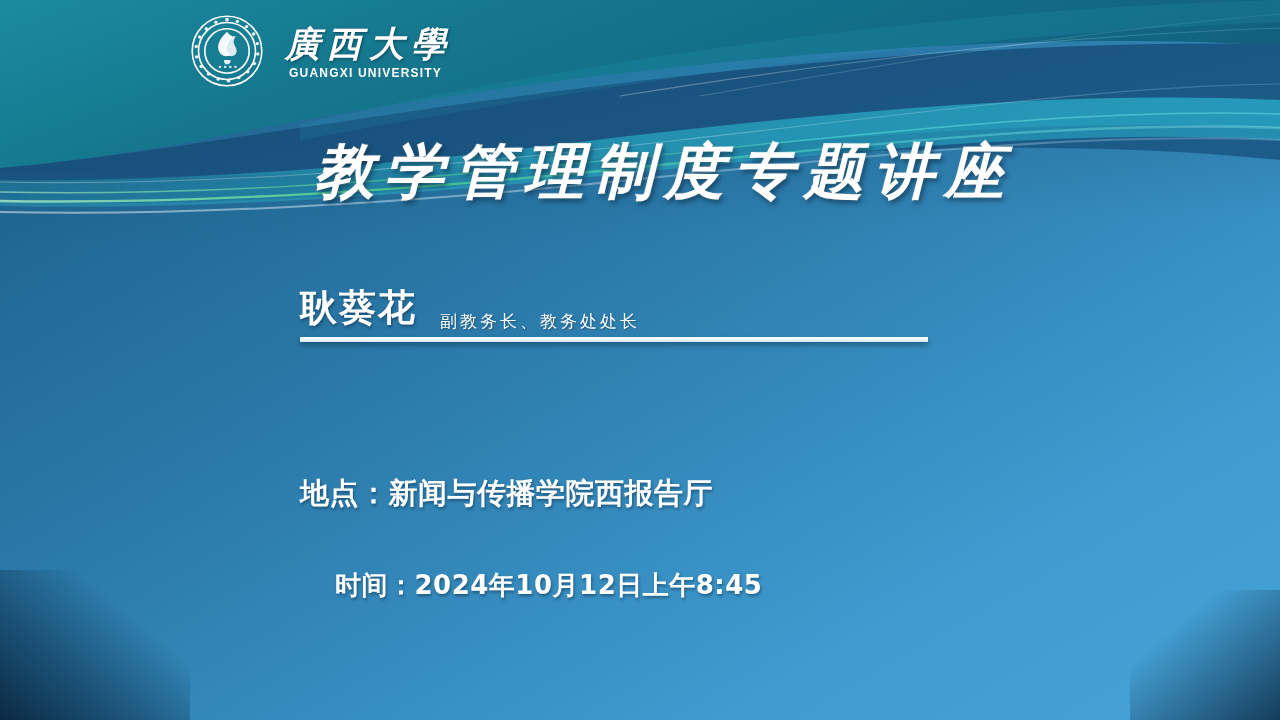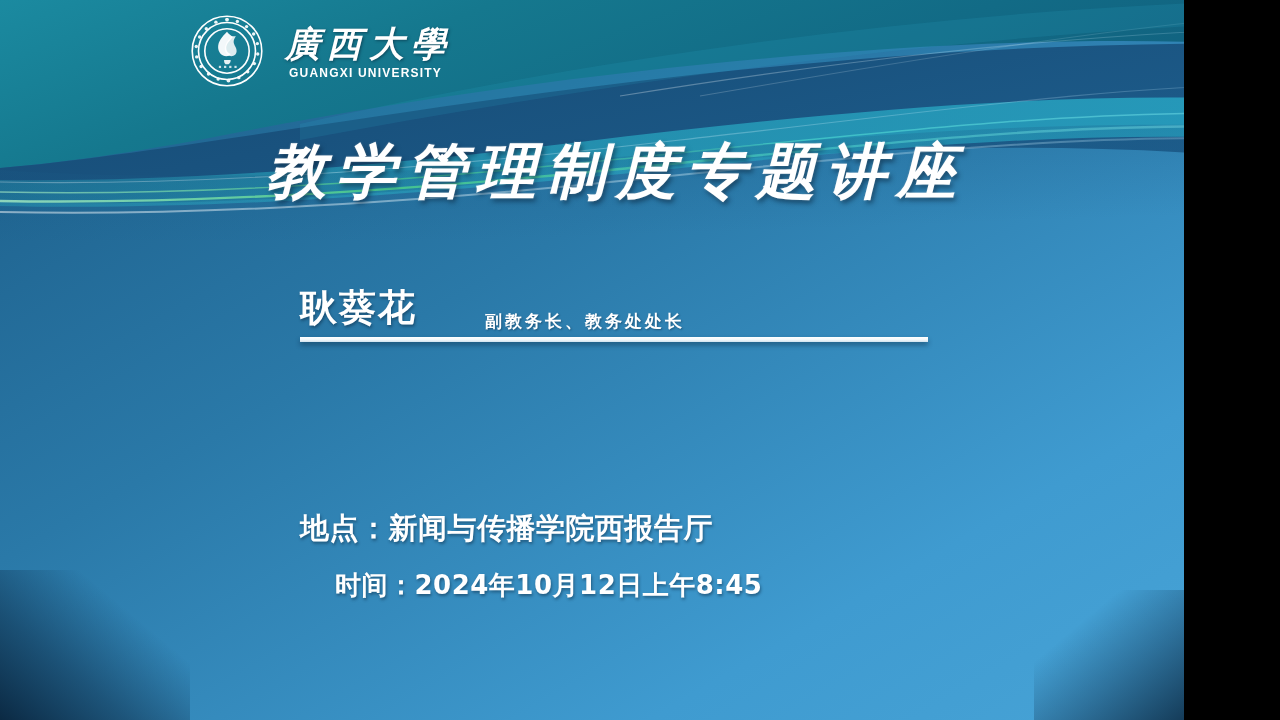--- a/index.html
+++ b/index.html
@@ -7,21 +7,21 @@
     margin: 0;
     padding: 0;
     background: #000;
   }
   body {
     font-family: "Liberation Sans", "DejaVu Sans", sans-serif;
   }
 
   #slide {
     position: relative;
-    width: 1184px;
+    width: 1280px;
     height: 720px;
     overflow: hidden;
     background: linear-gradient(150deg, #1b5b86 0%, #2a79a8 40%, #3f9bd0 78%, #47a3d6 100%);
   }
 
   
   .bg-layer {
     position: absolute;
     inset: 0;
     width: 1280px;
@@ -86,23 +86,23 @@
     font-size: 37px;
     font-weight: 700;
     letter-spacing: 2px;
     text-shadow: 1px 2px 3px rgba(6,28,50,0.45);
     white-space: nowrap;
   }
   #speaker-role {
     color: #ffffff;
     font-family: "DejaVu Serif", "Liberation Serif", serif;
     font-size: 17px;
-    font-weight: 700;
+    font-weight: 400;
     letter-spacing: 3px;
-    margin-left: 68px;
+    margin-left: 23px;
     white-space: nowrap;
     text-shadow: 1px 1px 2px rgba(6,28,50,0.40);
   }
 
   #speaker-rule {
     position: absolute;
     left: 300px;
     top: 337px;
     width: 628px;
     height: 5px;
@@ -141,21 +141,20 @@
     font-size: 31px;
     letter-spacing: 1px;
   }
 
   #line-place {
     top: 474px;
     font-family: "DejaVu Sans", "Liberation Sans", sans-serif;
     font-size: 29px;
     font-weight: 700;
     letter-spacing: 0.5px;
-    margin-top: 35px;
   }
   #line-time {
     top: 568px;
     font-family: "DejaVu Sans", "Liberation Sans", sans-serif;
     font-size: 26px;
     font-weight: 700;
     letter-spacing: 0.5px;
     margin-left: 35px;
   }
 

